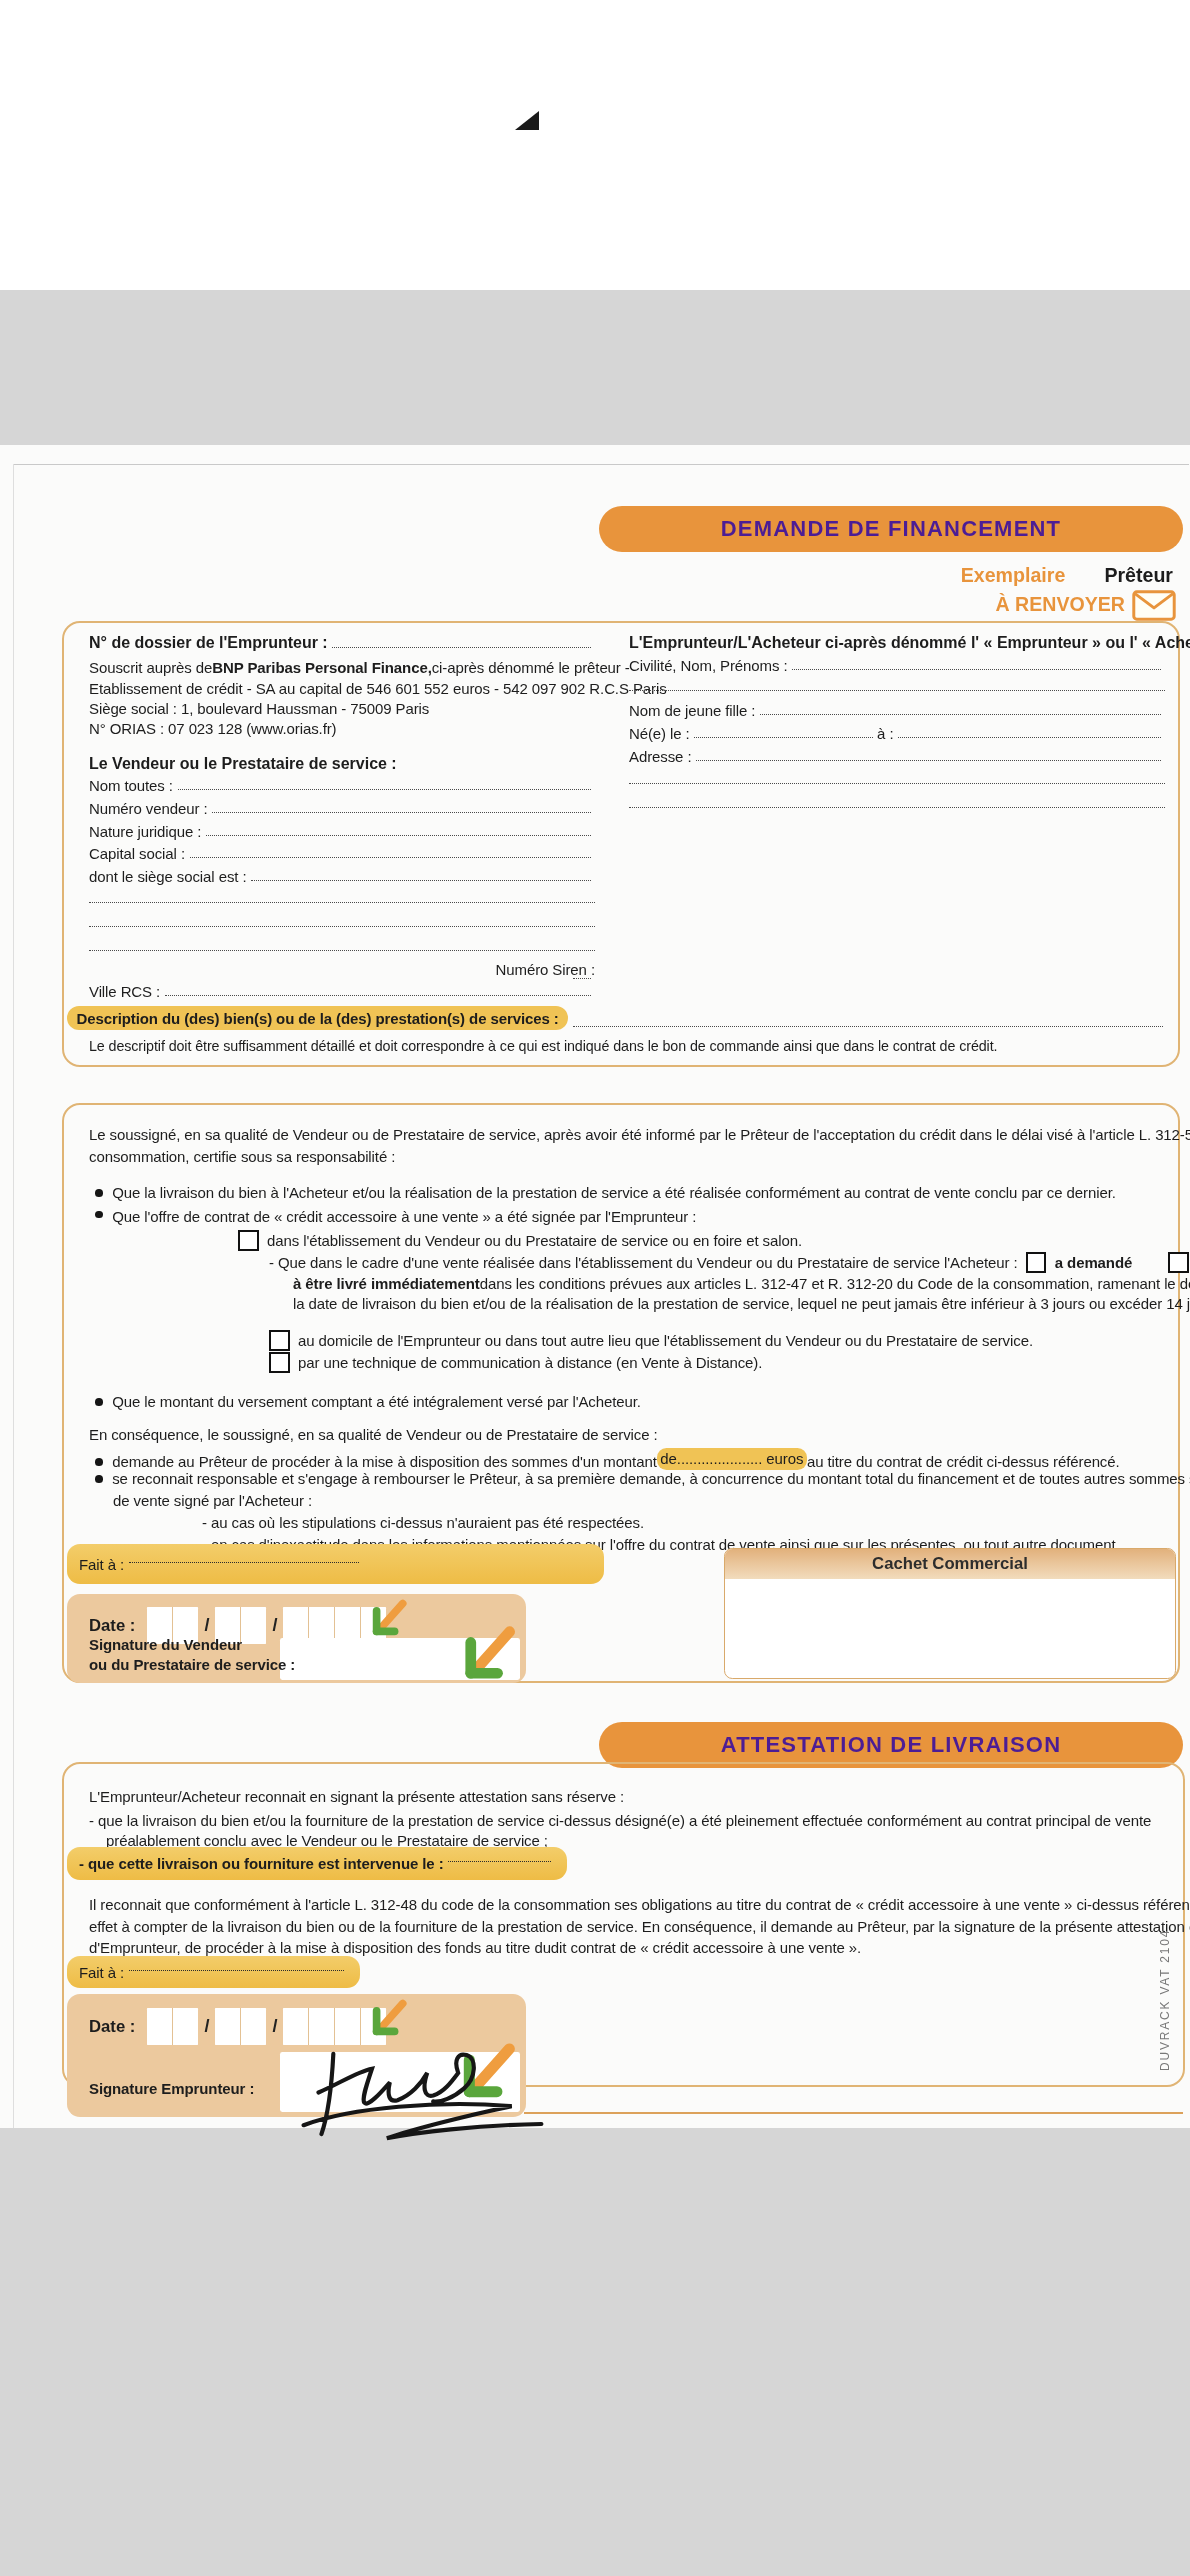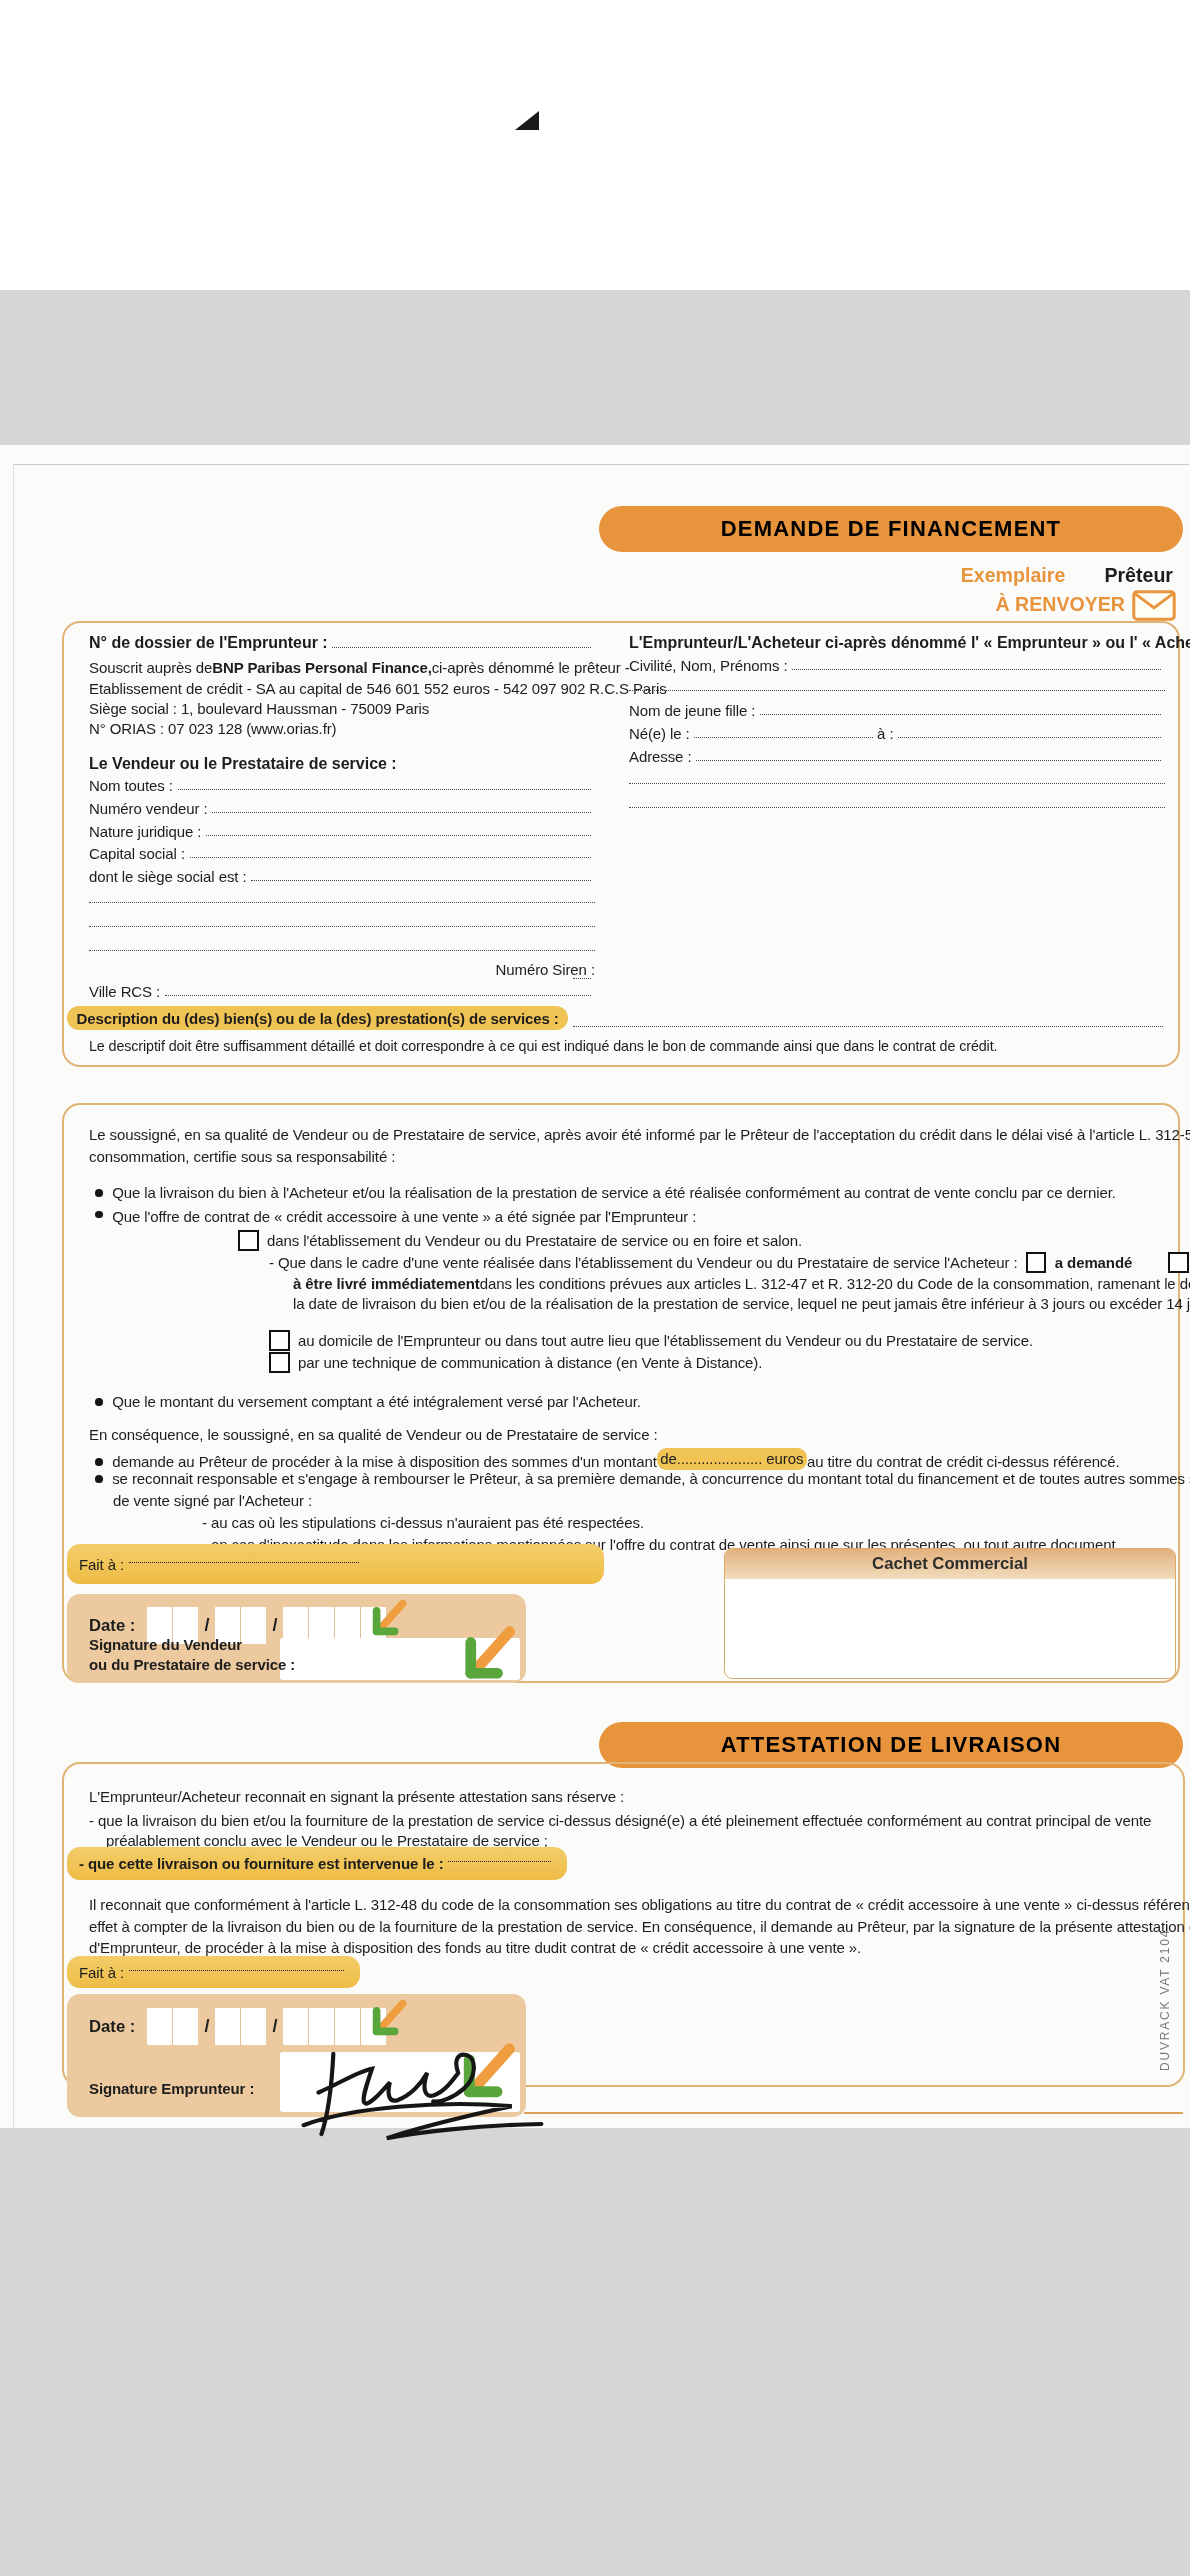--- a/index.html
+++ b/index.html
@@ -10,21 +10,21 @@
   
   .app-title{font-size:35px;font-weight:bold;color:#1b1d20;letter-spacing:-0.6px;white-space:nowrap;}
   .tri{width:24px;height:19px;background:#1a1a1a;clip-path:polygon(100% 0,100% 100%,0 100%);}
   .gray{background:#d6d6d6;}
 
   
   .page{background:#fbfbfa;}
   .edge-h{height:1.2px;background:#c9c9c9;}
   .edge-v{width:1.2px;background:#dedede;}
 
-  .banner{background:#e8943c;border-radius:24px;color:#000000;font-weight:bold;font-size:22px;
+  .banner{background:#e8943c;border-radius:24px;color:#4c1d95;font-weight:bold;font-size:22px;
           letter-spacing:1.2px;display:flex;align-items:center;justify-content:center;white-space:nowrap;}
   .tanbox{border:2.4px solid #e0b474;border-radius:18px;background:transparent;}
   .row{display:flex;align-items:flex-end;white-space:nowrap;}
   .t27{font-size:16px;} .t25{font-size:15px;letter-spacing:-0.1px;} .t24{font-size:14.3px;letter-spacing:-0.1px;}
   .b{font-weight:bold;}
   .dots{flex:1;border-bottom:1.8px dotted #4a4a4a;margin:0 3.6px 3.6px 4.8px;min-width:18px;}
   .dotline{border-bottom:1.8px dotted #4a4a4a;}
   .blt{width:7.7px;height:7.7px;border-radius:50%;background:#151515;flex:none;margin:0 9.5px 4.2px 0;}
   .cb{width:16.7px;height:16.7px;border:2.1px solid #111;background:#fff;flex:none;margin:0 8.3px 0 0;}
   .hl{background:#f0c355;border-radius:9.5px;}

